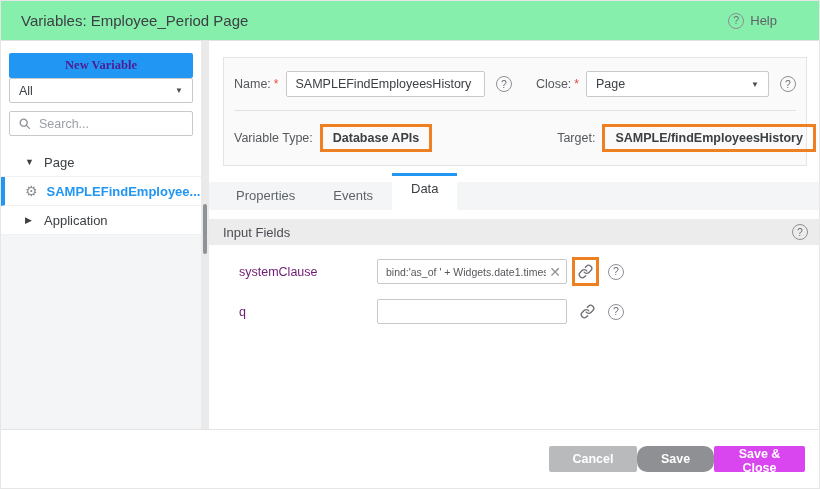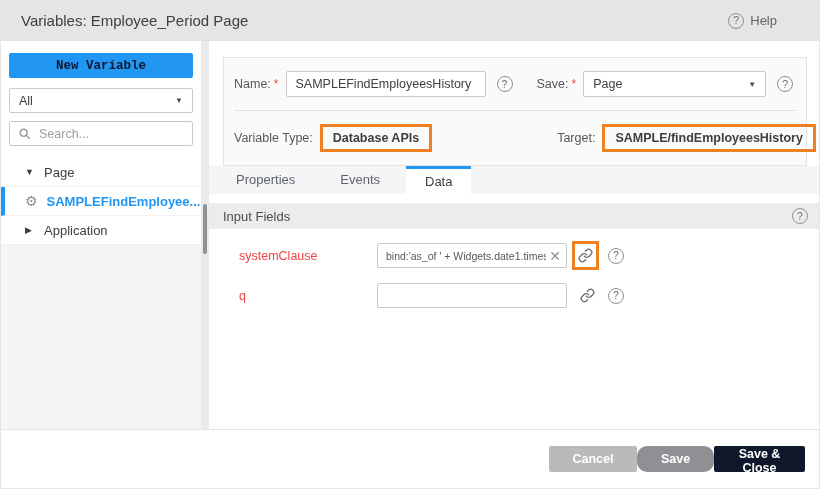--- a/index.html
+++ b/index.html
@@ -5,38 +5,38 @@
   * { box-sizing: border-box; }
   html,body { margin:0; padding:0; }
   body {
     width:820px; height:489px; overflow:hidden; background:#fff;
     font-family:"Liberation Sans", sans-serif; color:#3c4043;
     -webkit-font-smoothing:antialiased;
   }
   .app { width:820px; height:489px; display:flex; flex-direction:column; border:1px solid #e6e6e6; }
 
   
-  .header { flex:none; height:40px; background:#e5e5e5; border-bottom:1px solid #e2e2e2;
+  .header { flex:none; height:40px; background:#86efac; border-bottom:1px solid #e2e2e2;
             display:flex; align-items:center; padding:0 20px; }
   .header-title { font-size:15px; color:#3c4043; }
   .header-help { margin-left:auto; margin-right:22px; display:flex; align-items:center; gap:6px;
                  color:#5f6368; font-size:13px; cursor:pointer; }
   .qicon { width:16px; height:16px; flex:none; border-radius:50%; border:1px solid #8d9095;
            color:#6d7075; font-size:10.5px; line-height:1; display:inline-flex;
            align-items:center; justify-content:center; background:transparent; }
 
   
   .middle { flex:none; height:388px; display:flex; background:#fff; }
 
   
   .sidebar { width:200px; flex:none; display:flex; flex-direction:column; background:#fff; }
   .sidebar-top { padding:12px 8px 0 8px; }
-  .btn-new { display:block; width:100%; height:25px; background:#2196f3; color:#0f172a;
+  .btn-new { display:block; width:100%; height:25px; background:#2196f3; color:#4c1d95;
              font-weight:bold; font-size:12.5px; border:none; border-radius:2px;
-             cursor:pointer; margin-bottom:10px; font-family:Liberation Mono, monospace; }
+             cursor:pointer; margin-bottom:0; font-family:Liberation Serif, serif; }
   .selectbox { height:25px; border:1px solid #c9c9c9; border-radius:2px; background:#fff;
                display:flex; align-items:center; padding:0 9px; font-size:12.5px;
                color:#3c4043; cursor:pointer; }
   .selectbox .caret { margin-left:auto; font-size:8px; color:#4a4d52; }
   .search-box { margin-top:8px; height:25px; border:1px solid #c9c9c9; border-radius:2px;
                 display:flex; align-items:center; padding:0 8px; gap:6px; background:#fff; }
   .search-box input { border:none; outline:none; flex:1; min-width:0; font-size:12.5px;
                       color:#3c4043; font-family:inherit; background:transparent; }
   .search-box input::placeholder { color:#9aa0a6; }
   .tree { margin-top:12px; }
@@ -65,54 +65,54 @@
   .name-input { width:200px; }
   .owner-select { width:183px; height:26px; }
   .help-gap { margin-left:11px; }
   .owner-group { margin-left:24px; display:flex; align-items:center; }
   .panel-divider { border:none; border-top:1px solid #e2e2e2; margin:13px 0; }
   .hl-box { border:3px solid #ee8022; padding:4px 10px; font-size:12.5px; font-weight:bold;
             color:#3c4043; margin-left:7px; white-space:nowrap; }
   .target-group { margin-left:125px; display:flex; align-items:center; }
 
   
-  .tabs { flex:none; height:28px; background:#f4f5f7; display:flex;
-          align-items:flex-start; padding-left:8px; position:relative; z-index:1;gap:7px; }
+  .tabs { flex:none; margin-top:16px; height:28px; background:#f4f5f7; display:flex;
+          align-items:flex-end; padding-left:8px; position:relative; z-index:1; }
   .tab { height:28px; line-height:28px; padding:0 19px; font-size:13px; color:#5f6368;
          cursor:pointer; }
   .tab.active { background:#fff; border-top:3px solid #2196f3; height:37px; line-height:26px;
                 color:#3c4043; z-index:2; }
 
   
   .section-bar { flex:none; margin-top:9px; height:26px; background:#ececec; display:flex;
                  align-items:center; padding:0 11px 0 14px; font-size:13px; color:#4a4d52; }
   .section-bar .qicon { margin-left:auto; }
   .fields { padding:12px 0 0 30px; }
   .field-row { display:flex; align-items:center; margin-bottom:13px; }
-  .field-label { width:138px; flex:none; font-size:12.5px; color:#ef4444; }
+  .field-label { width:138px; flex:none; font-size:12.5px; color:#701a75; }
   .bound-input { width:190px; height:25px; border:1px solid #c9c9c9; border-radius:2px;
                  background:#fff; display:flex; align-items:center; padding:0 4px 0 6px; }
   .bound-input input { border:none; outline:none; flex:1; min-width:0; font-size:10.5px;
                        color:#55585c; font-family:inherit; background:transparent; }
   .clear-x { flex:none; font-size:14px; color:#8d9095; cursor:pointer; line-height:1;
              padding:0 1px; }
   .bind-btn { margin-left:8px; width:24px; height:24px; display:inline-flex; align-items:center;
               justify-content:center; color:#6d7075; cursor:pointer; background:transparent;
               border:none; padding:0; }
   .bind-btn.hl { border:3px solid #ee8022; width:27px; height:29px; margin-left:5px; }
   .field-row .qicon { margin-left:9px; }
 
   
   .footer { flex:1; border-top:1px solid #e4e4e4; background:#fff; display:flex;
             align-items:center; justify-content:flex-end; padding-right:14px; }
   .btn { height:26px; border:none; border-radius:2px; color:#fff; font-size:12.5px;
          font-weight:bold; cursor:pointer; font-family:inherit; }
   .btn-cancel { background:#b9babc; width:88px; }
   .btn-save { background:#8e9093; width:77px;border-radius:10px; }
-  .btn-saveclose { background:#0f172a; width:91px; }
+  .btn-saveclose { background:#d946ef; width:91px; }
 </style>
 </head>
 <body>
 
 <div class="app">
 
   <div class="header">
     <div class="header-title">Variables: Employee_Period Page</div>
     <div class="header-help">
       <span class="qicon">?</span>
@@ -160,21 +160,21 @@
 
     <div class="main">
 
       <div class="panel">
         <div class="form-row">
           <span class="flabel">Name:</span>
           <span class="star">*</span>
           <input class="tinput name-input" type="text" value="SAMPLEFindEmployeesHistory" style="">
           <span class="qicon help-gap">?</span>
           <div class="owner-group">
-            <span class="flabel">Save:</span>
+            <span class="flabel">Close:</span>
             <span class="star">*</span>
             <div class="selectbox owner-select">
               <span>Page</span>
               <span class="caret">▼</span>
             </div>
             <span class="qicon help-gap">?</span>
           </div>
         </div>
         <hr class="panel-divider">
         <div class="form-row">

